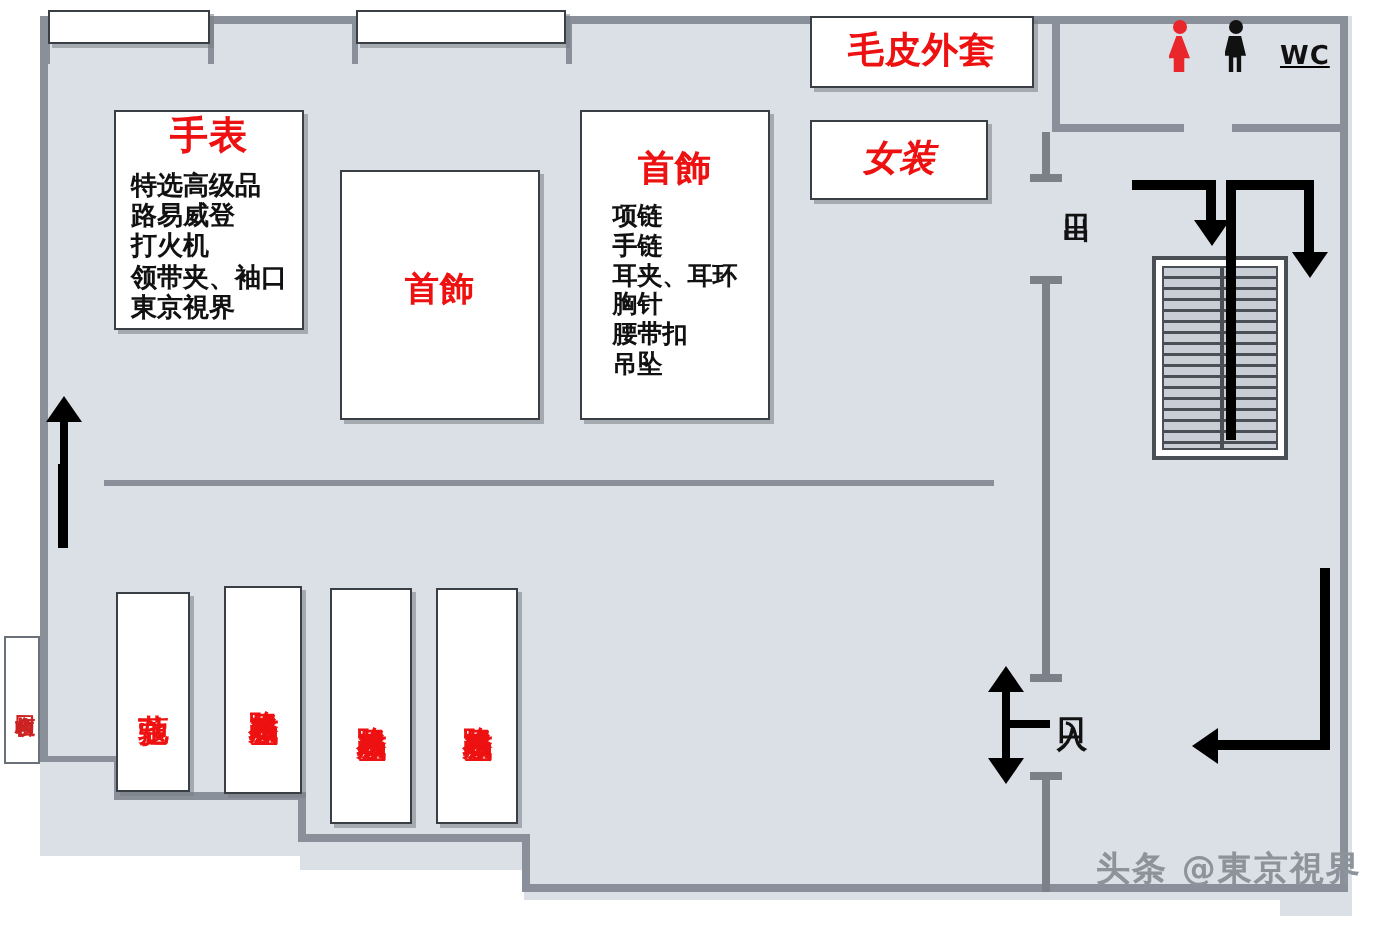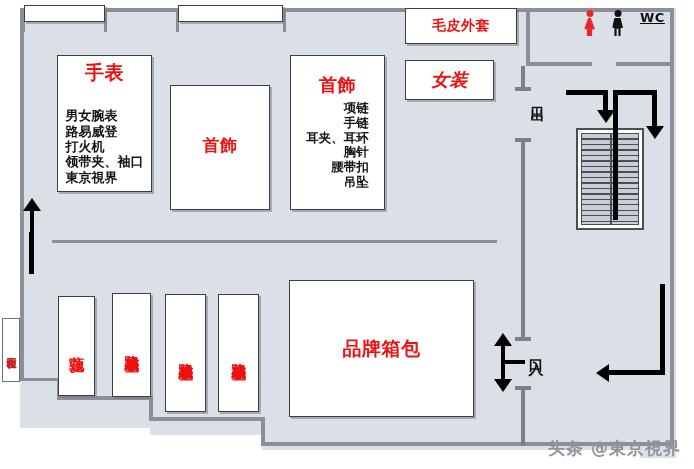--- a/index.html
+++ b/index.html
@@ -93,21 +93,21 @@
     );
     border: 1px solid #4a4f55;
     position: relative;
   }
   .stairs .split {
     position: absolute; top: 0; bottom: 0; left: 50%;
     width: 1.5px; background: #4a4f55;
   }
 
   
-  .wc-wrap { position: absolute; display: flex; align-items: flex-start; gap: 17px; text-decoration: underline; }
+  .wc-wrap { position: absolute; display: flex; align-items: flex-end; gap: 17px; text-decoration: underline; }
   .person { position: relative; width: 11px; height: 26px; }
   .person .head { position: absolute; left: 50%; transform: translateX(-50%); top: 0; width: 7px; height: 7px; border-radius: 50%; }
   .person .body { position: absolute; left: 50%; transform: translateX(-50%); top: 8px; width: 11px; height: 18px; }
   .person.female .head, .person.female .body { background: #e8262b; }
   .person.female .body { clip-path: polygon(38% 0, 62% 0, 100% 62%, 74% 62%, 74% 100%, 26% 100%, 26% 62%, 0 62%); }
   .person.male .head, .person.male .body { background: #111; }
   .person.male .body { clip-path: polygon(22% 0, 78% 0, 100% 55%, 78% 55%, 78% 100%, 58% 100%, 58% 60%, 42% 60%, 42% 100%, 22% 100%, 22% 55%, 0 55%); }
   .wc-text { font-weight: bold; font-size: 13px; color: #111; letter-spacing: .5px; }
 
   
@@ -180,49 +180,49 @@
       <div class="head"></div>
         <div class="body"></div>
     </div>
     <div class="person male">
       <div class="head"></div>
         <div class="body"></div>
     </div>
     <div class="wc-text">WC</div>
   </div>
 
-  <div class="box" style="left:57px; top:55px; width:95px; height:137px; padding:6px 4px;justify-content:space-between;">
+  <div class="box" style="left:57px; top:55px; width:95px; height:110px; padding:6px 4px;">
     <div class="title" style="font-size:19px; margin-bottom:7px;">手表</div>
     <div class="items" style="font-size:13px;">
-      <div>男女腕表</div>
+      <div>特选高级品</div>
       <div>路易威登</div>
       <div>打火机</div>
       <div>领带夹、袖口</div>
       <div>東京視界</div>
     </div>
   </div>
 
   <div class="box" style="left:170px; top:85px; width:100px; height:125px; padding:4px 3px;">
     <div class="title" style="font-size:17px; margin-bottom:4px;">首飾</div>
   </div>
 
   <div class="box" style="left:290px; top:55px; width:95px; height:155px; padding:6px 4px;">
     <div class="title" style="font-size:18px; margin-bottom:6px;">首飾</div>
-    <div class="items" style="font-size:12.5px;text-align:right;">
+    <div class="items" style="font-size:12.5px;">
       <div>项链</div>
       <div>手链</div>
       <div>耳夹、耳环</div>
       <div>胸针</div>
       <div>腰带扣</div>
       <div>吊坠</div>
     </div>
   </div>
 
   <div class="box" style="left:405px; top:8px; width:112px; height:36px;">
-    <div class="title" style="font-size:14px;">毛皮外套</div>
+    <div class="title" style="font-size:18px;">毛皮外套</div>
   </div>
 
   <div class="box" style="left:405px; top:60px; width:89px; height:40px;font-style:italic;">
     <div class="title" style="font-size:18px;">女装</div>
   </div>
 
 
   <div class="vlabel" style="left:531px; top:96px; font-size:14px;">出口</div>
 
   <div class="wall dark" style="left:521px; top:66px; width:4px; height:24px;"></div>
@@ -267,29 +267,26 @@
   </div>
 
   <div class="box" style="left:165px; top:294px; width:41px; height:118px;">
     <div class="title" style="writing-mode:vertical-rl; text-orientation:upright; font-size:15px; letter-spacing:1px;">路易威登</div>
   </div>
 
   <div class="box" style="left:218px; top:294px; width:41px; height:118px;">
     <div class="title" style="writing-mode:vertical-rl; text-orientation:upright; font-size:15px; letter-spacing:1px;">路易威登</div>
   </div>
 
-  <div class="box" style="left:289px; top:280px; width:185px; height:137px;">
-    <div class="title" style="font-size:19px;">品牌箱包</div>
-  </div>
 
   <div class="arrow-line" style="left:501px; top:345px; width:4px; height:35px;"></div>
   <div class="tri up" style="left:494px; top:333px;"></div>
   <div class="tri down" style="left:494px; top:379px;"></div>
   <div class="arrow-line" style="left:503px; top:360px; width:22px; height:4px;"></div>
   <div class="vlabel" style="left:528px; top:348px; font-size:15px;">入口</div>
 
   <div class="arrow-line" style="left:660px; top:284px; width:5px; height:90px;"></div>
   <div class="arrow-line" style="left:607px; top:370px; width:58px; height:5px;"></div>
   <div class="tri left" style="left:596px; top:363.5px;"></div>
 
-  <div class="watermark" style="left:548px; top:437px;">头条 @東京視界</div>
+  <div class="watermark" style="left:548px; top:423px;">头条 @東京視界</div>
 
 </div>
 
 </body></html>

